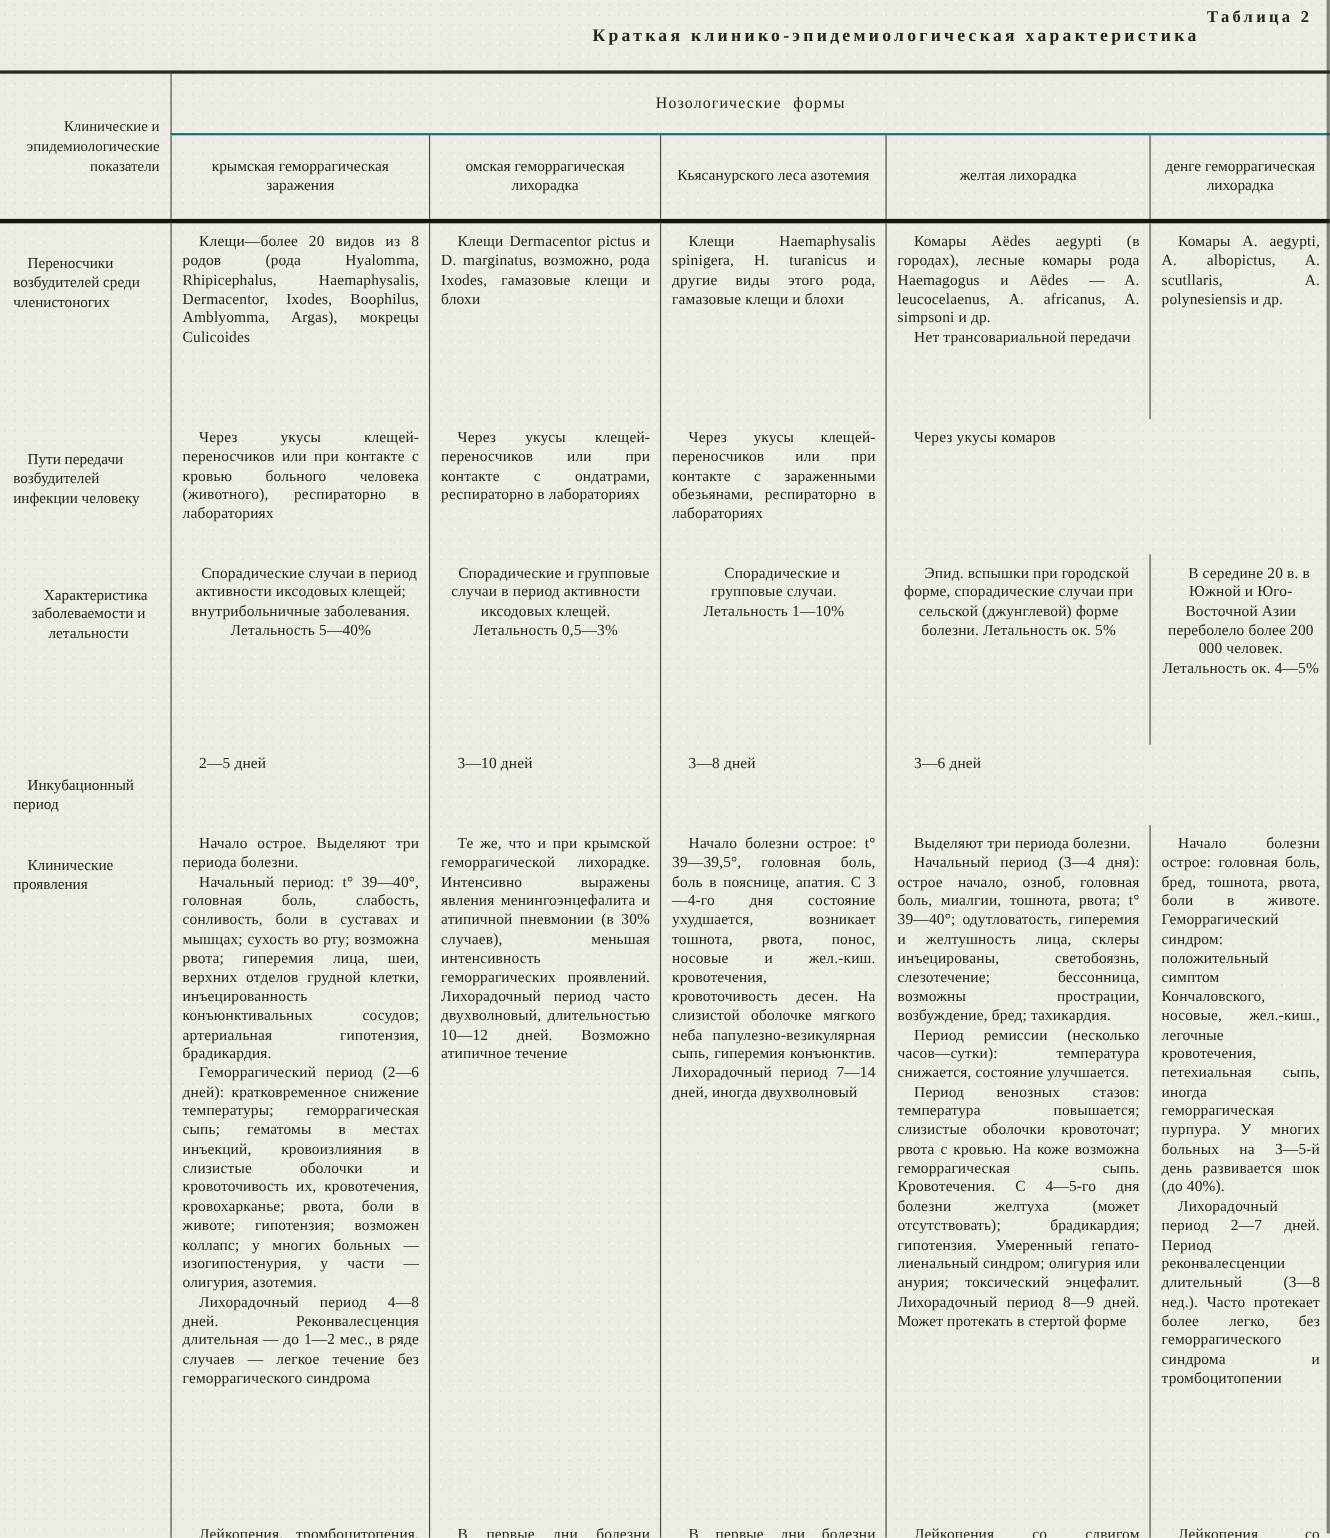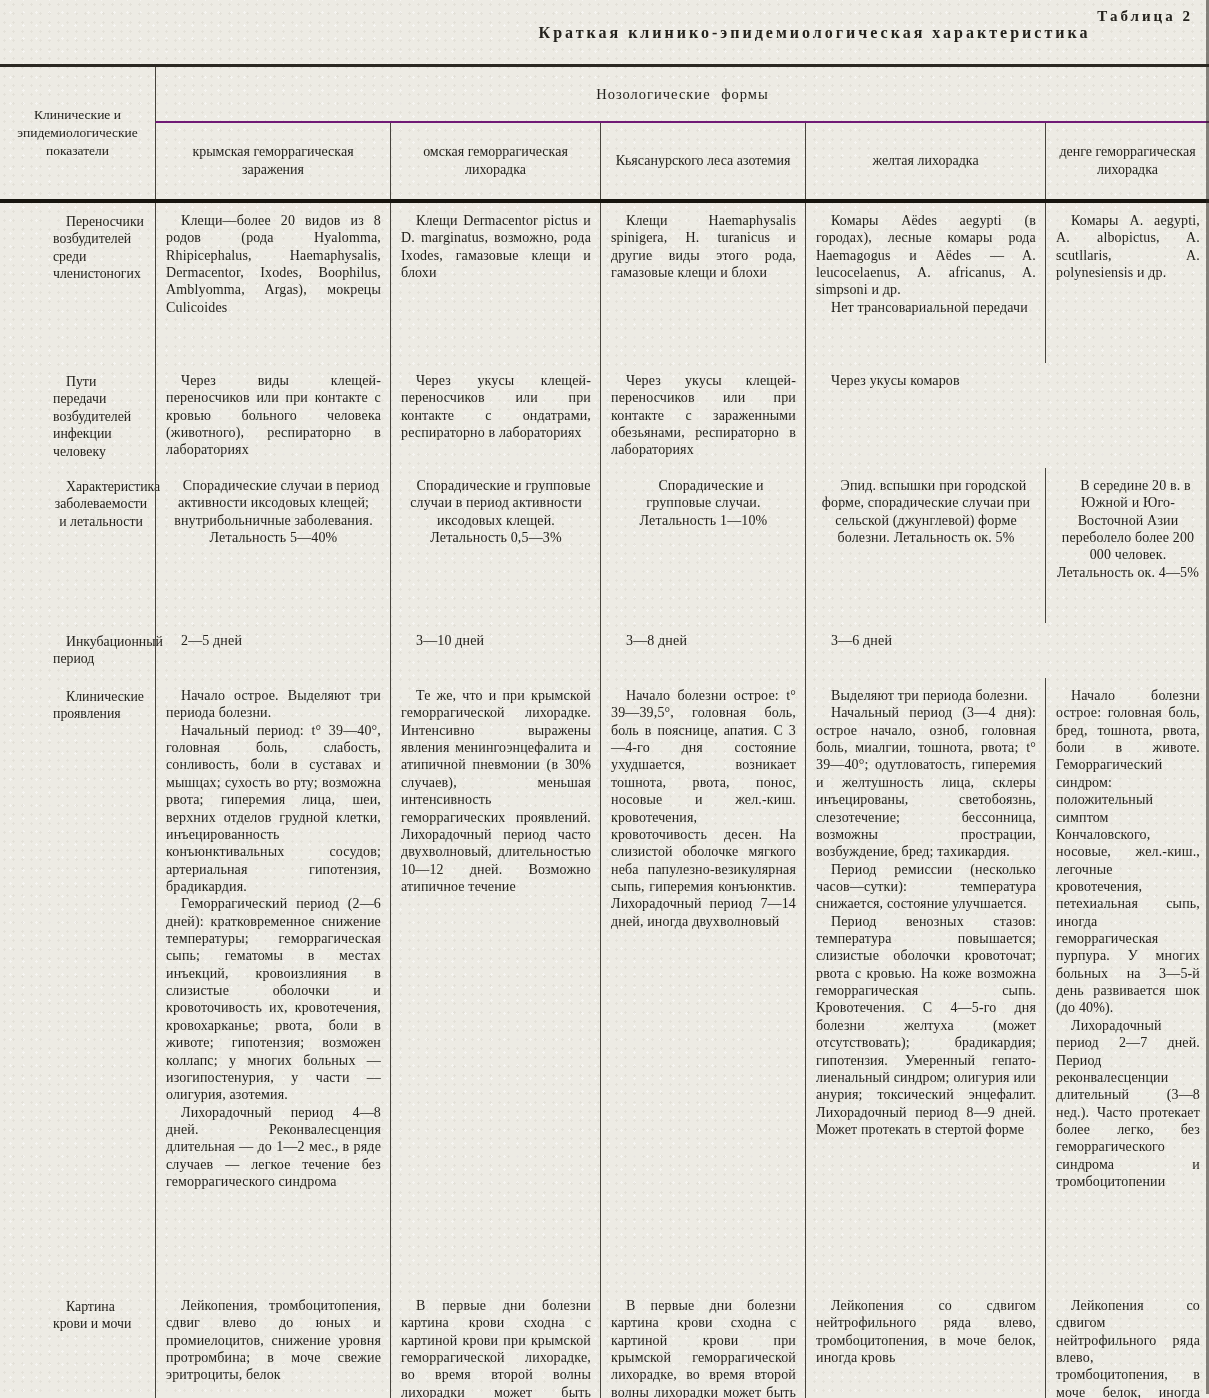--- a/index.html
+++ b/index.html
@@ -25,43 +25,42 @@
     white-space:nowrap;
   }
   .tbl{position:absolute;top:64px;left:0;width:1209px;}
   .grid{display:grid;grid-template-columns:155px 235px 210px 205px 240px 164px;}
   .thead{
     border-top:3px solid #2b2822;
     border-bottom:4px solid #17150f;
   }
   .corner{
     grid-row:1 / span 2;grid-column:1;
-    display:flex;align-items:center;justify-content:center;text-align:center;
+    display:flex;align-items:center;justify-content:center;text-align:right;
     font-size:13.5px;line-height:1.32;padding:4px 10px;
   }
   .ghead{
     grid-row:1;grid-column:2 / span 5;
     display:flex;align-items:center;justify-content:center;
     font-size:14.5px;letter-spacing:1px;
     height:54px;
     border-left:1.5px solid #46433c;
-    border-bottom:2px solid #701a75;
+    border-bottom:2px solid #0f766e;
     word-spacing:6px;
   }
   .chead{
     grid-row:2;
     display:flex;align-items:center;justify-content:center;text-align:center;
     font-size:14px;line-height:1.3;padding:4px 12px;height:68px;
     border-left:1.5px solid #46433c;
   }
   .trow{}
   .lcell{
     font-size:13.8px;line-height:1.26;
-    padding:10px 6px 0 12px;
-    margin-left:41px;
+    padding:28px 6px 0 12px;
   }
   .lcell p{margin:0;text-indent:13px;}
   .cell{
     border-left:1.5px solid #46433c;
     font-size:14px;line-height:1.24;letter-spacing:.15px;
     padding:9px 9px 0 10px;
     text-align:justify;
     hyphens:auto;-webkit-hyphens:auto;
   }
   .cell p{margin:0;text-indent:15px;}
@@ -114,21 +113,21 @@
       <div class="cell r1">
           <p>Комары A. aegypti, A. albopictus, A. scutllaris, A. polynesiensis и др.</p>
         </div>
     </div>
 
     <div class="grid trow">
       <div class="lcell r2">
           <p>Пути передачи возбудителей инфекции человеку</p>
         </div>
       <div class="cell r2">
-          <p>Через виды клещей-переносчиков или при контакте с кровью больного человека (животного), респираторно в лабораториях</p>
+          <p>Через укусы клещей-переносчиков или при контакте с кровью больного человека (животного), респираторно в лабораториях</p>
         </div>
       <div class="cell r2">
           <p>Через укусы клещей-переносчиков или при контакте с ондатрами, респираторно в лабораториях</p>
         </div>
       <div class="cell r2">
           <p>Через укусы клещей-переносчиков или при контакте с зараженными обезьянами, респираторно в лабораториях</p>
         </div>
       <div class="cell r2">
           <p>Через укусы комаров</p>
         </div>

